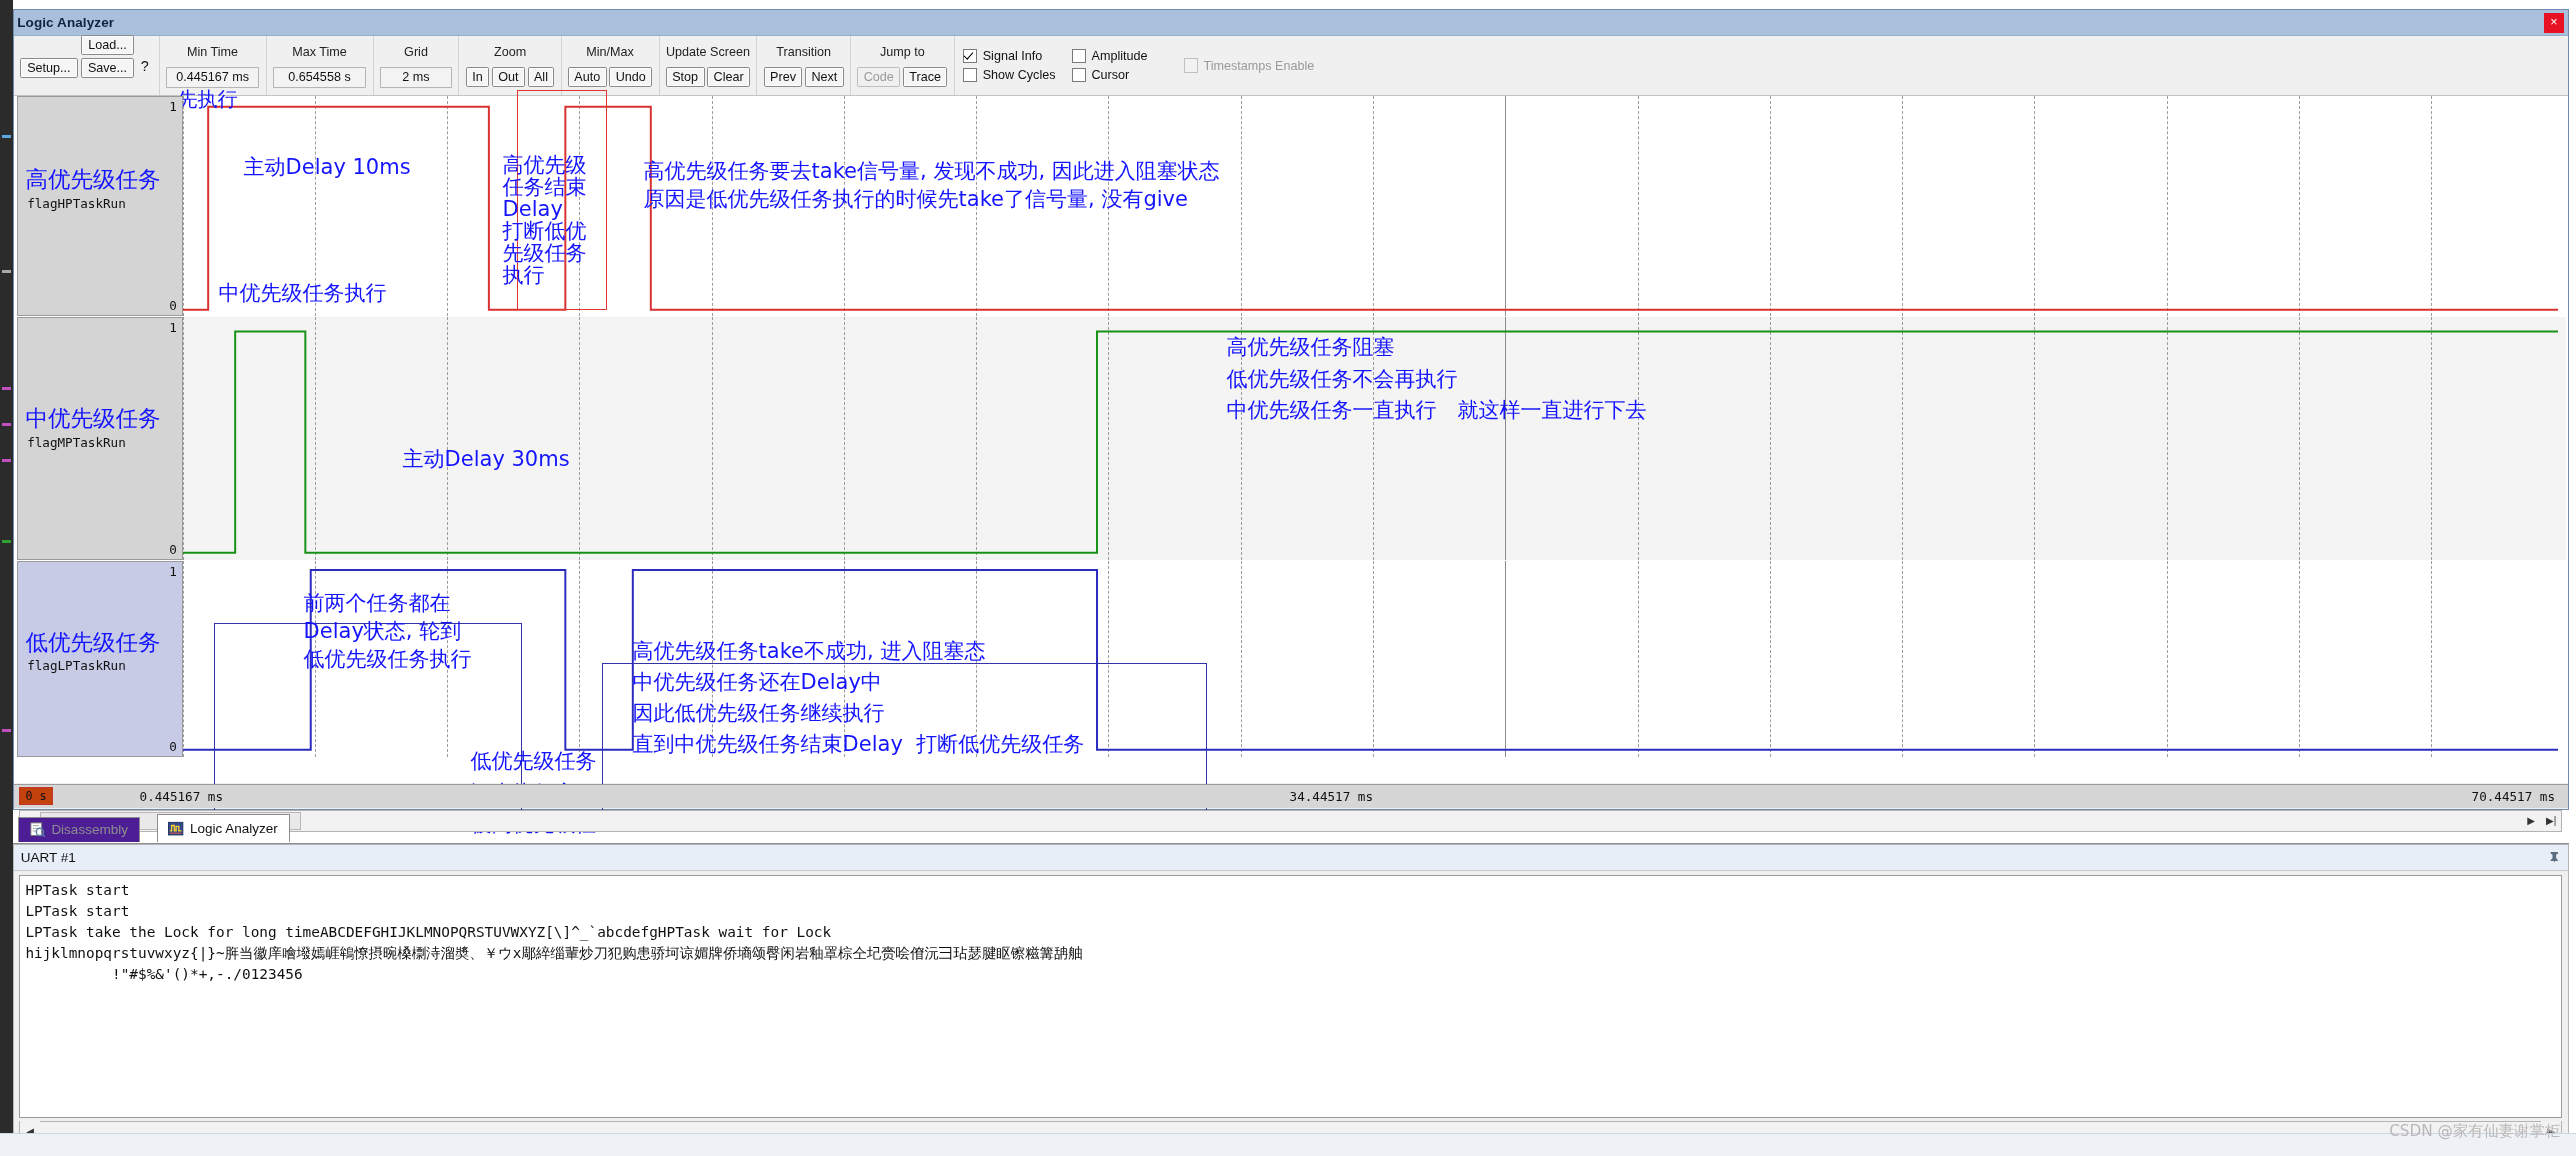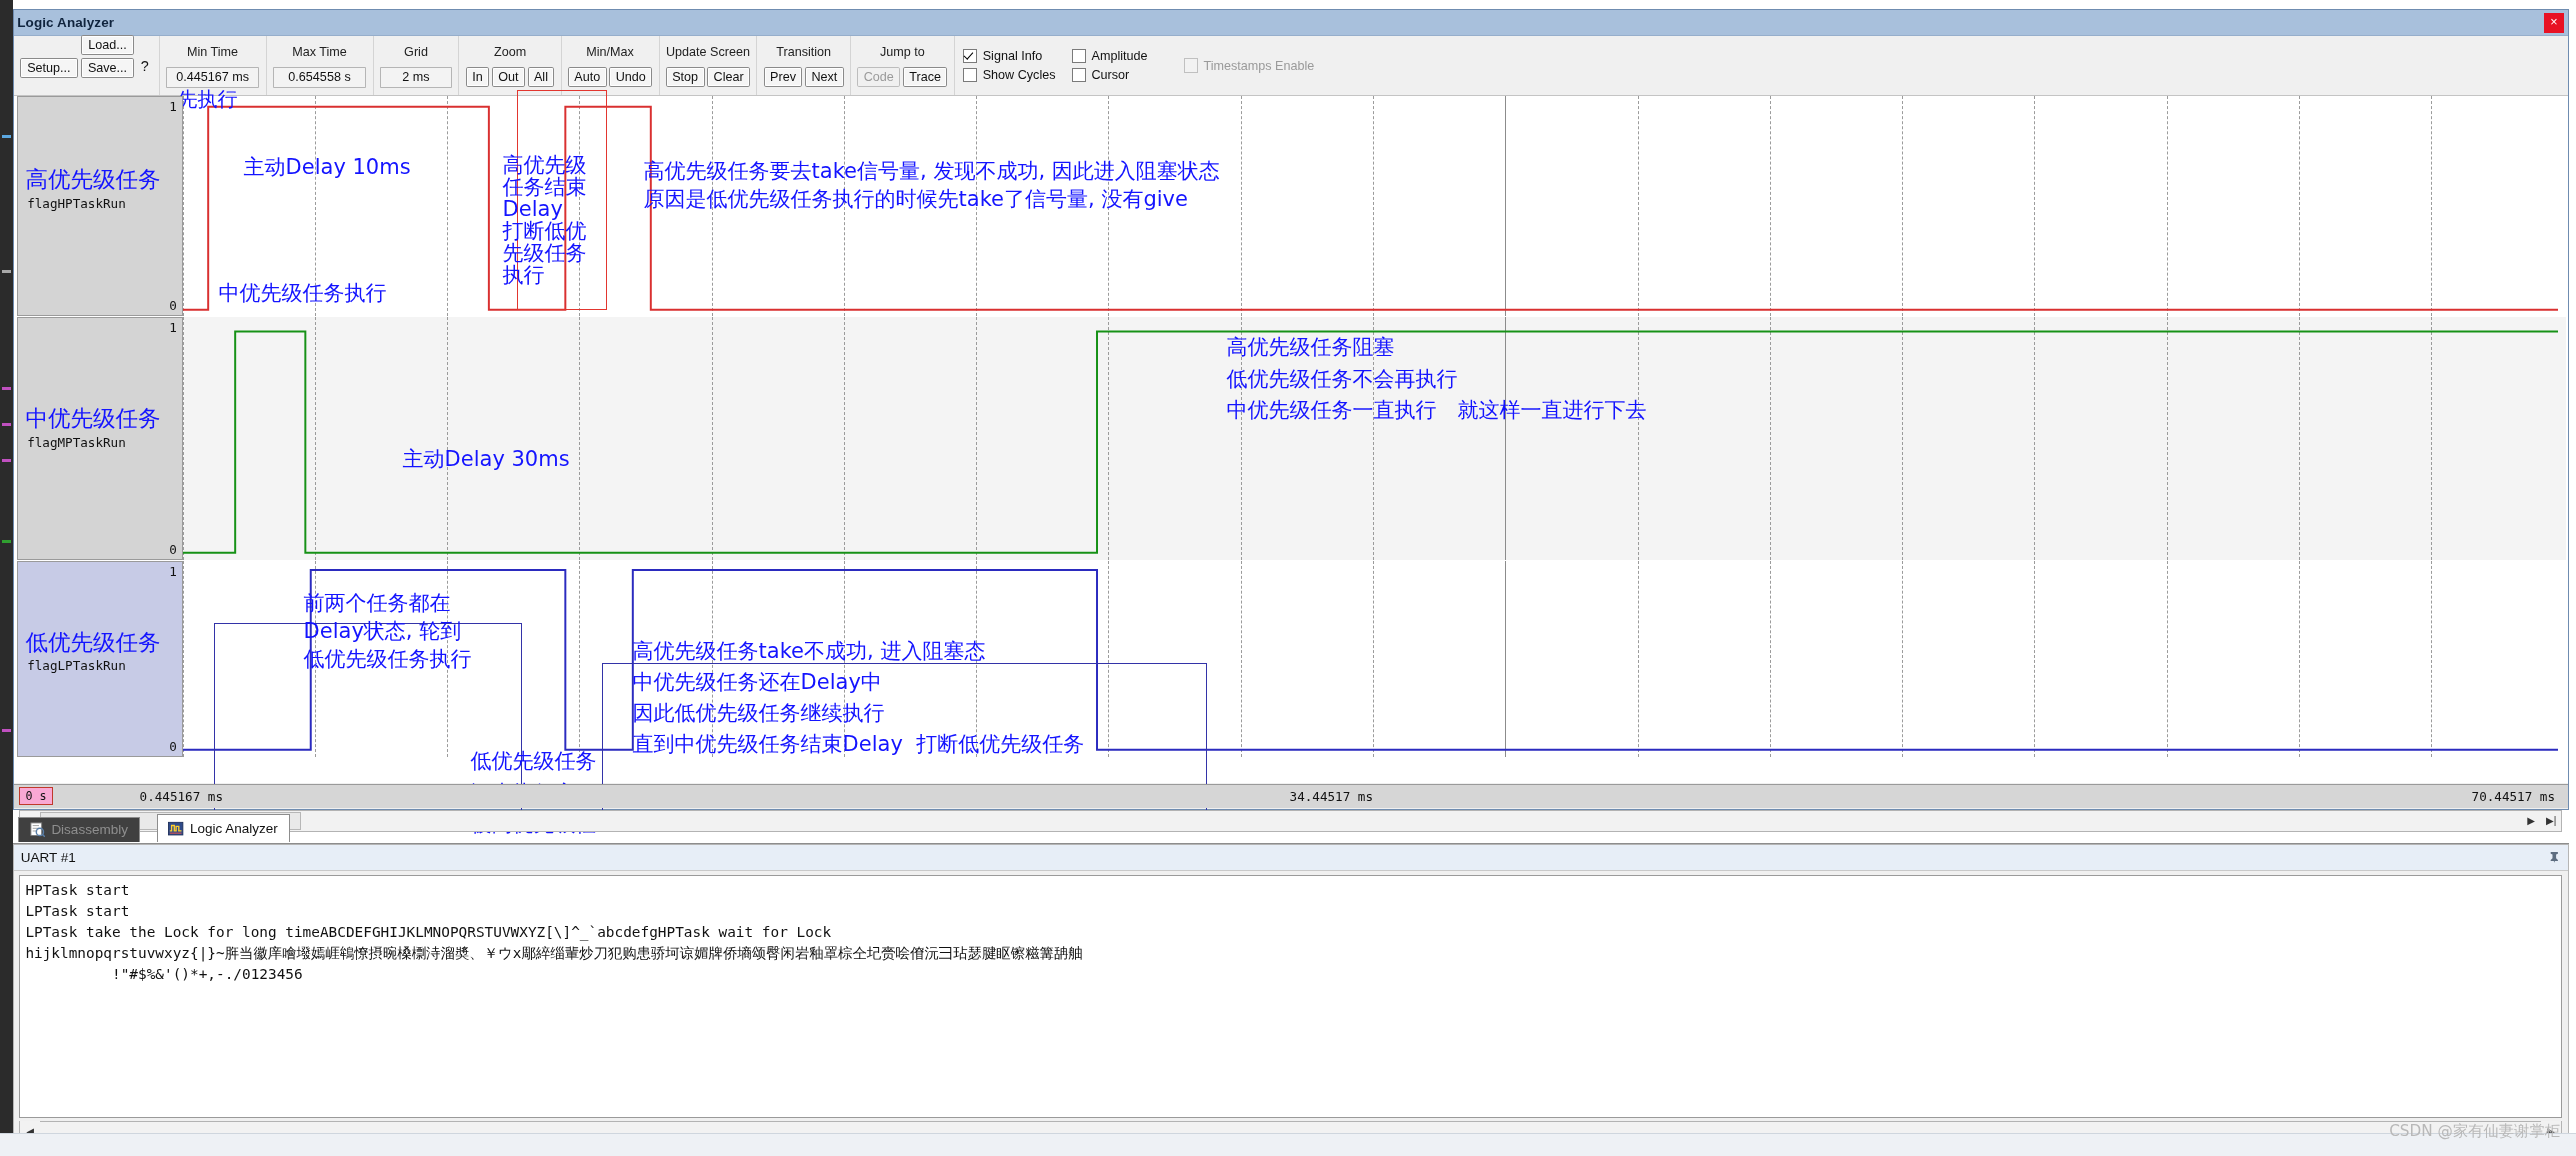--- a/index.html
+++ b/index.html
@@ -70,33 +70,33 @@
   .ann{position:absolute;color:#1414ff;font-size:21px;line-height:25px;
     font-family:"DejaVu Sans",sans-serif;white-space:pre;pointer-events:none;}
 
   .boxann{position:absolute;box-sizing:border-box;pointer-events:none;}
 
   
   .ruler{position:absolute;left:0;right:0;top:774px;height:23.4px;background:#d6d6d6;
     border-top:0.9px solid #9a9a9a;}
   .ruler .tval{position:absolute;font-size:12.6px;color:#111;top:3.6px;
     font-family:"DejaVu Sans Mono",monospace;}
-  .zerobox{position:absolute;left:5.4px;top:1.8px;border:0.9px solid #c0392b;background:#f9a8d4;
+  .zerobox{position:absolute;left:5.4px;top:1.8px;border:0.9px solid #c0392b;background:#c2410c;
     font-size:11.7px;padding:0.9px 5.4px;color:#111;font-family:"DejaVu Sans Mono",monospace;}
   .hscroll{position:absolute;left:5.4px;right:5.4px;top:800px;height:21.6px;background:#f2f2f2;
     border:0.9px solid #b3b3b3;box-sizing:border-box;display:flex;align-items:center;}
   .hscroll .thumb{height:18px;background:#e9e9e9;border:0.9px solid #b7b7b7;box-sizing:border-box;}
   .arrbtn{width:20px;height:20px;display:flex;align-items:center;justify-content:center;
     font-size:10px;color:#333;background:#f2f2f2;cursor:pointer;}
 
   
   .tabstrip{position:absolute;left:12.6px;top:814px;width:2556px;height:29px;border-bottom:0.9px solid #8d8d8d;}
   .tab{position:absolute;top:0;height:28px;display:flex;align-items:center;gap:6.3px;
     padding:0 10.8px;font-size:13.5px;border:0.9px solid #8d8d8d;border-bottom:none;box-sizing:border-box;cursor:pointer;}
-  .tab.inactive{background:#404040;color:#8e8e8e;top:2.7px;height:25px;}
+  .tab.inactive{background:#4c1d95;color:#8e8e8e;top:2.7px;height:25px;}
   .tab.active{background:#fff;color:#111;}
   .tabicon{width:15.3px;height:15.3px;display:inline-block;position:relative;}
 
   
   .uart{position:absolute;left:12.6px;top:844px;width:2556px;height:300px;background:#f0f0f0;
     border:0.9px solid #b5b5b5;box-sizing:border-box;}
   .uart-head{height:25px;background:#e7eef7;display:flex;align-items:center;
     padding:0 7.2px;font-size:13.5px;color:#111;border-bottom:0.9px solid #c9c9c9;}
   .uart-head .sp{flex:1}
   .pin{width:12.6px;height:12.6px;position:relative;cursor:pointer;}

